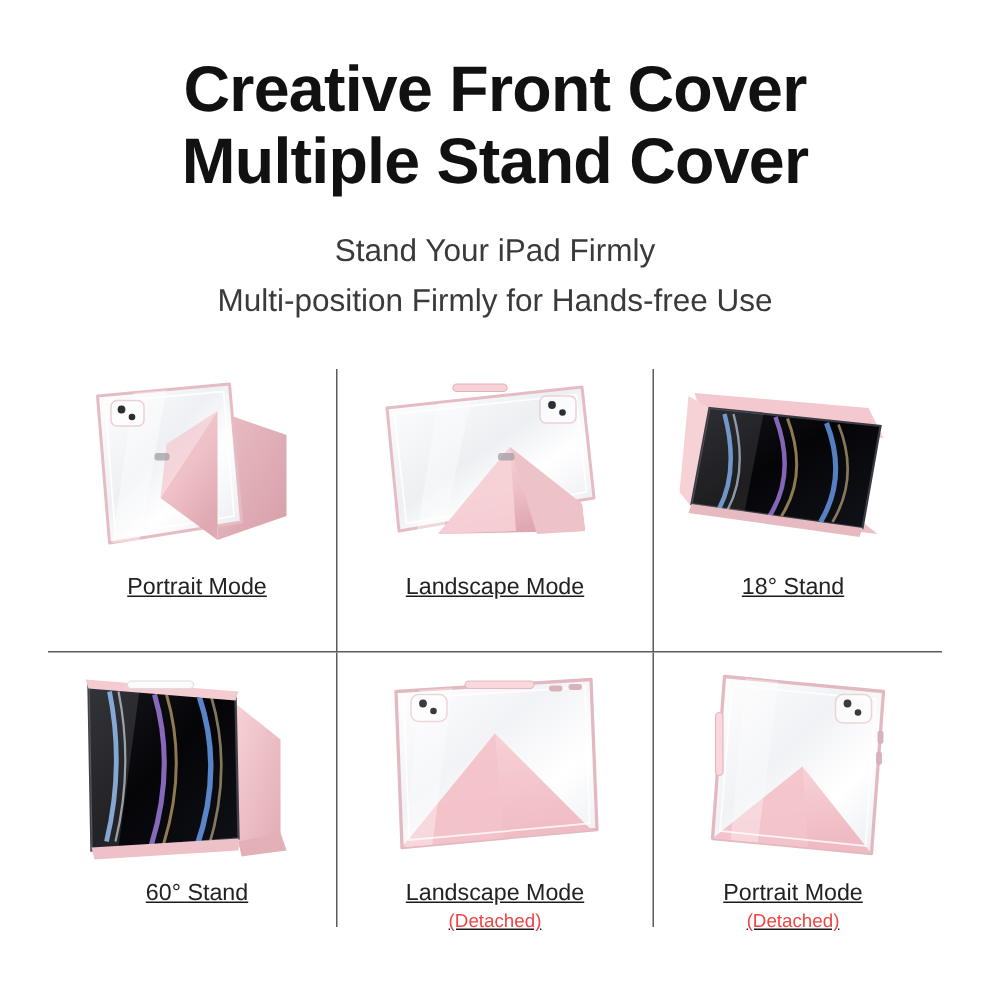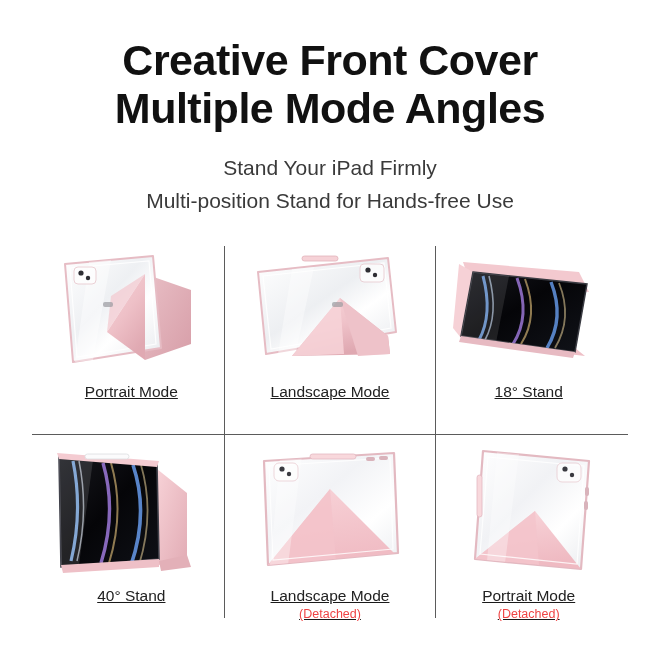--- a/index.html
+++ b/index.html
@@ -109,25 +109,25 @@
 
   
   .art { position: absolute; left: 50%; top: 50%; transform: translate(-50%,-50%); }
 </style>
 </head>
 <body>
 
 <div class="header">
   <h1 class="headline">
     <span class="line">Creative Front Cover</span>
-    <span class="line">Multiple Mode Angles</span>
+    <span class="line">Multiple Stand Cover</span>
   </h1>
   <div class="subhead">
     <span class="sline">Stand Your iPad Firmly</span>
-    <span class="sline">Multi-position Stand for Hands-free Use</span>
+    <span class="sline">Multi-position Firmly for Hands-free Use</span>
   </div>
 </div>
 
 <div class="grid">
 
   <div class="divider-h"></div>
   <div class="divider-v dv-r1a"></div>
   <div class="divider-v dv-r1b"></div>
   <div class="divider-v dv-r2a"></div>
   <div class="divider-v dv-r2b"></div>
@@ -291,21 +291,21 @@
             <path d="M18 22 L52 25 L38 130 L20 132 Z" fill="#ffffff" opacity="0.12"></path>
           </g>
 
           <path d="M16 18 L118 26 L116 32 L18 24 Z" fill="#f4cbd1"></path>
           <rect x="44" y="19" width="44" height="5" rx="2.5" fill="#fbfbfc" stroke="#dcdde0" stroke-width="0.8"></rect>
 
           <path d="M20 130 L118 124 L118 132 L22 138 Z" fill="#eec0c7"></path>
         </svg>
       </div>
       <div class="caption">
-        <span>40° Stand</span>
+        <span>60° Stand</span>
       </div>
     </div>
 
     <div class="cell">
       <div class="stage">
         <svg class="art" width="180" height="150" viewBox="0 0 180 150">
           <defs>
             <linearGradient id="g-clear5" x1="0" y1="0" x2="1" y2="1">
               <stop offset="0%" stop-color="#ffffff"></stop>
                 <stop offset="40%" stop-color="#f2f3f6"></stop>

